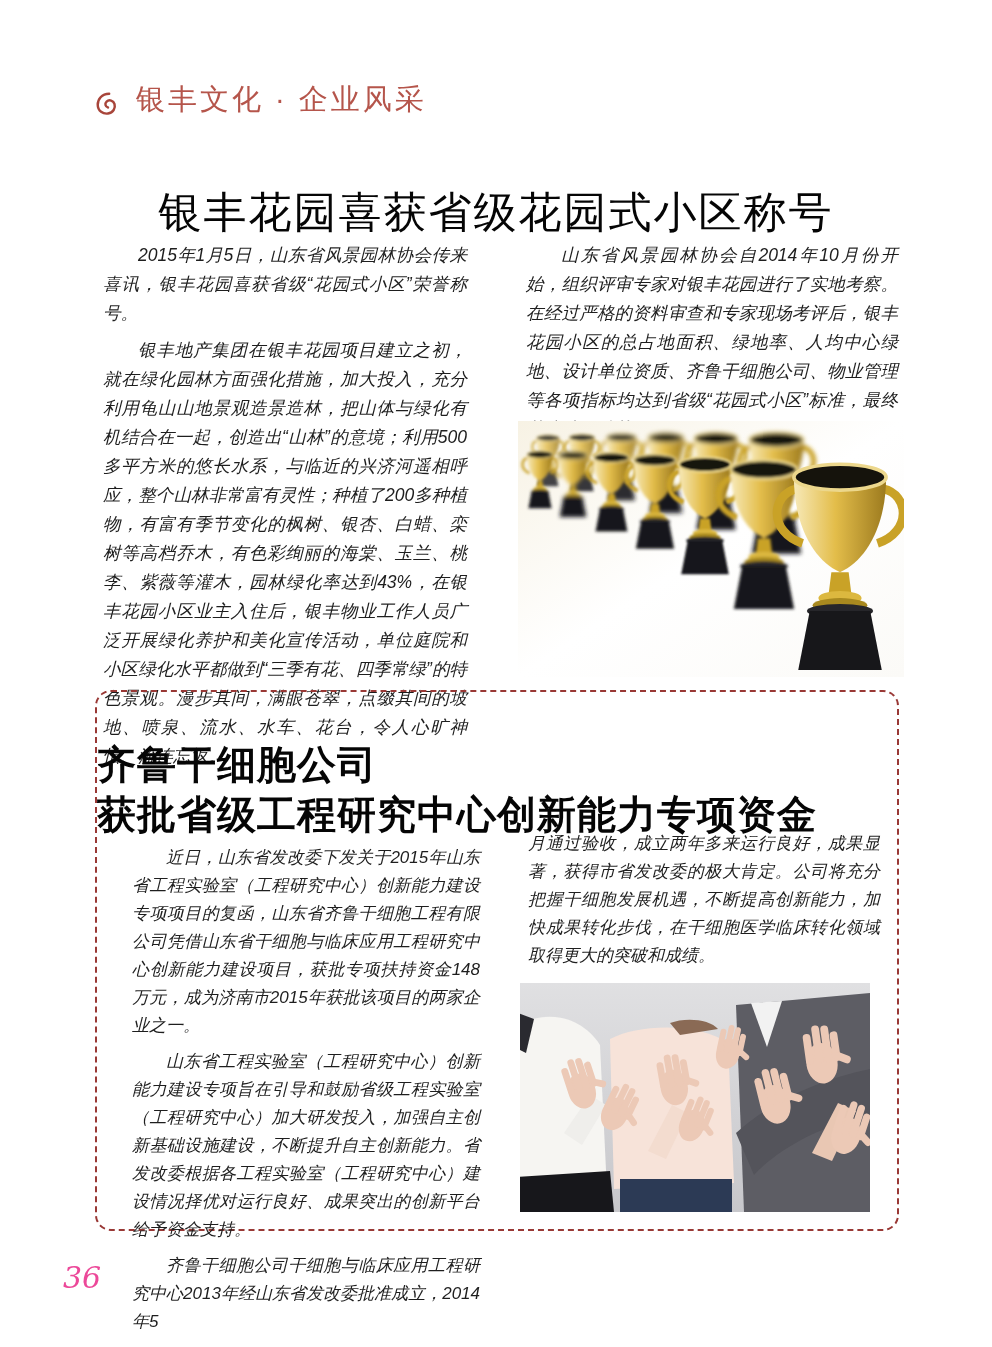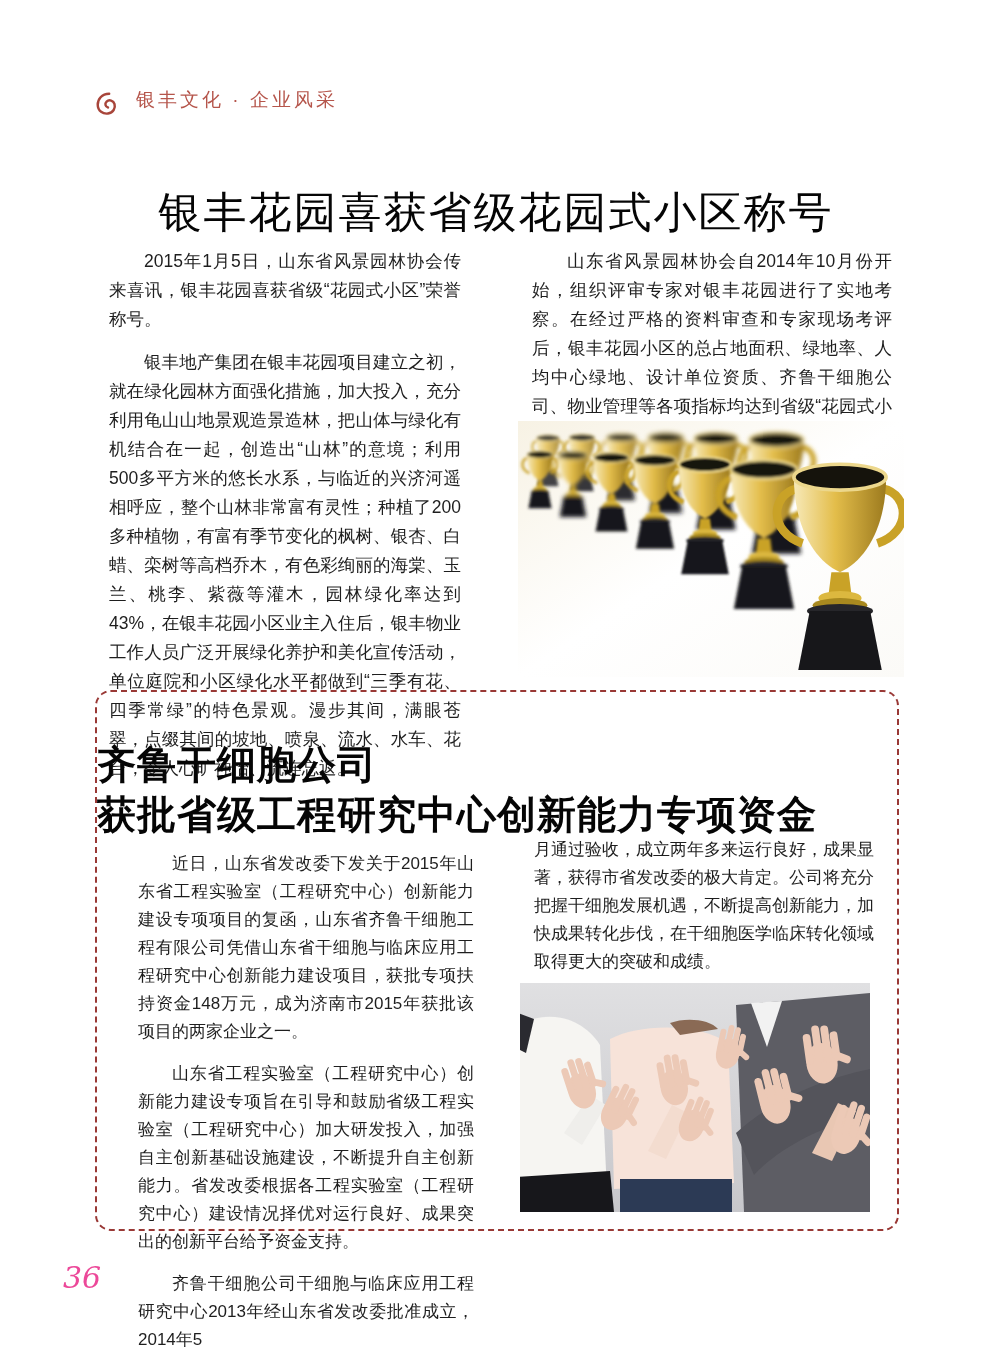--- a/index.html
+++ b/index.html
@@ -21,37 +21,38 @@
   .logo {
     font-family:"DejaVu Serif", serif;
     font-style:italic; font-weight:bold;
     font-size:44px; line-height:1;
     letter-spacing:12px;
     color:var(--brand-red,#a8453a);
     white-space:nowrap;
   }
   .spiral { width:28px; height:28px; margin:6px 14px 0 2px; color:var(--brand-red,#a8453a); flex:0 0 auto; }
   .tagline {
-    font-size:19px; letter-spacing:3px; 
+    font-size:29px; letter-spacing:3px; 
     color:var(--tagline-red,#b5554b);
     white-space:nowrap;
   }
 
   
   .a1-title {
     position:absolute; left:0; right:0; top:158px;
     text-align:center;
     font-family:"Liberation Serif", serif;
     font-weight:400; font-size:43px; line-height:1.2;
     letter-spacing:2px; color:var(--title-color,#050505);
   }
   .bodycol p {
-    margin:14px; font-size:17.5px; line-height:29px;
+    margin:8px; font-size:17.5px; line-height:29px;
     text-align:justify; text-indent:2em;
     color:var(--text-color,#1e1e1e);
+    font-style:italic;
   }
   .bodycol p.no-indent { text-indent:0; }
   .a1-left  { position:absolute; left:95px;  top:233px; width:380px; }
   .a1-right { position:absolute; left:518px; top:233px; width:388px; }
 
   .trophy-fig { position:absolute; left:518px; top:421px; width:386px; height:256px; margin:0; }
   .trophy-fig svg, .applause-fig svg { display:block; width:100%; height:100%; }
 
   
   .box {

